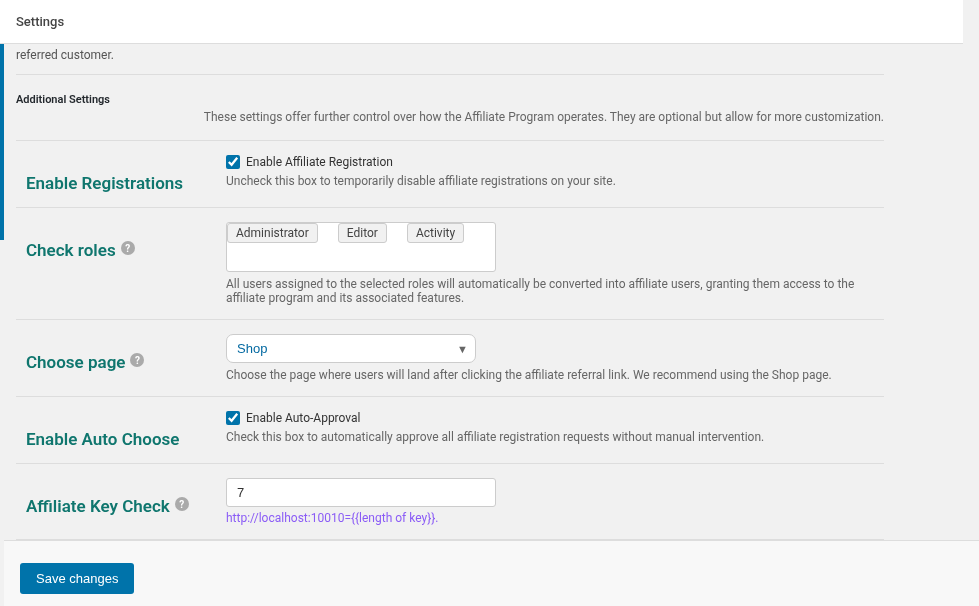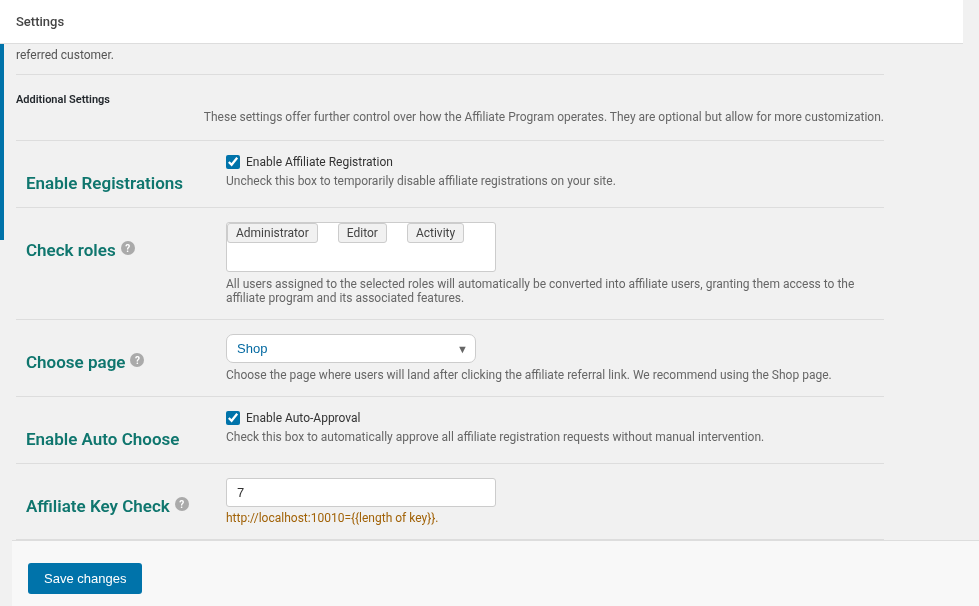--- a/index.html
+++ b/index.html
@@ -218,40 +218,40 @@
       padding: 6px 10px;
       font-size: 13px;
       color: #333;
       background: #fff;
       width: 270px;
     }
 
     
     .url-hint {
       font-size: 12px;
-      color: #a16207;
+      color: #8b5cf6;
       margin-top: 4px;
     }
 
     
     .save-btn {
       background: #0073aa;
       color: #fff;
       border: none;
       border-radius: 3px;
       padding: 8px 16px;
       font-size: 13px;
       font-weight: 500;
       cursor: pointer;
       margin-top: 10px;
     }
 
     .bottom-bar {
       position: fixed;
-      bottom: 0; left: 12px; right: 0;
+      bottom: 0; left: 4px; right: 0;
       background: #f8f8f8;
       border-top: 1px solid #ddd;
       padding: 12px 16px;
     }
 
     .left-accent {
       position: fixed;
       left: 0;
       top: 40px;
       width: 4px;

